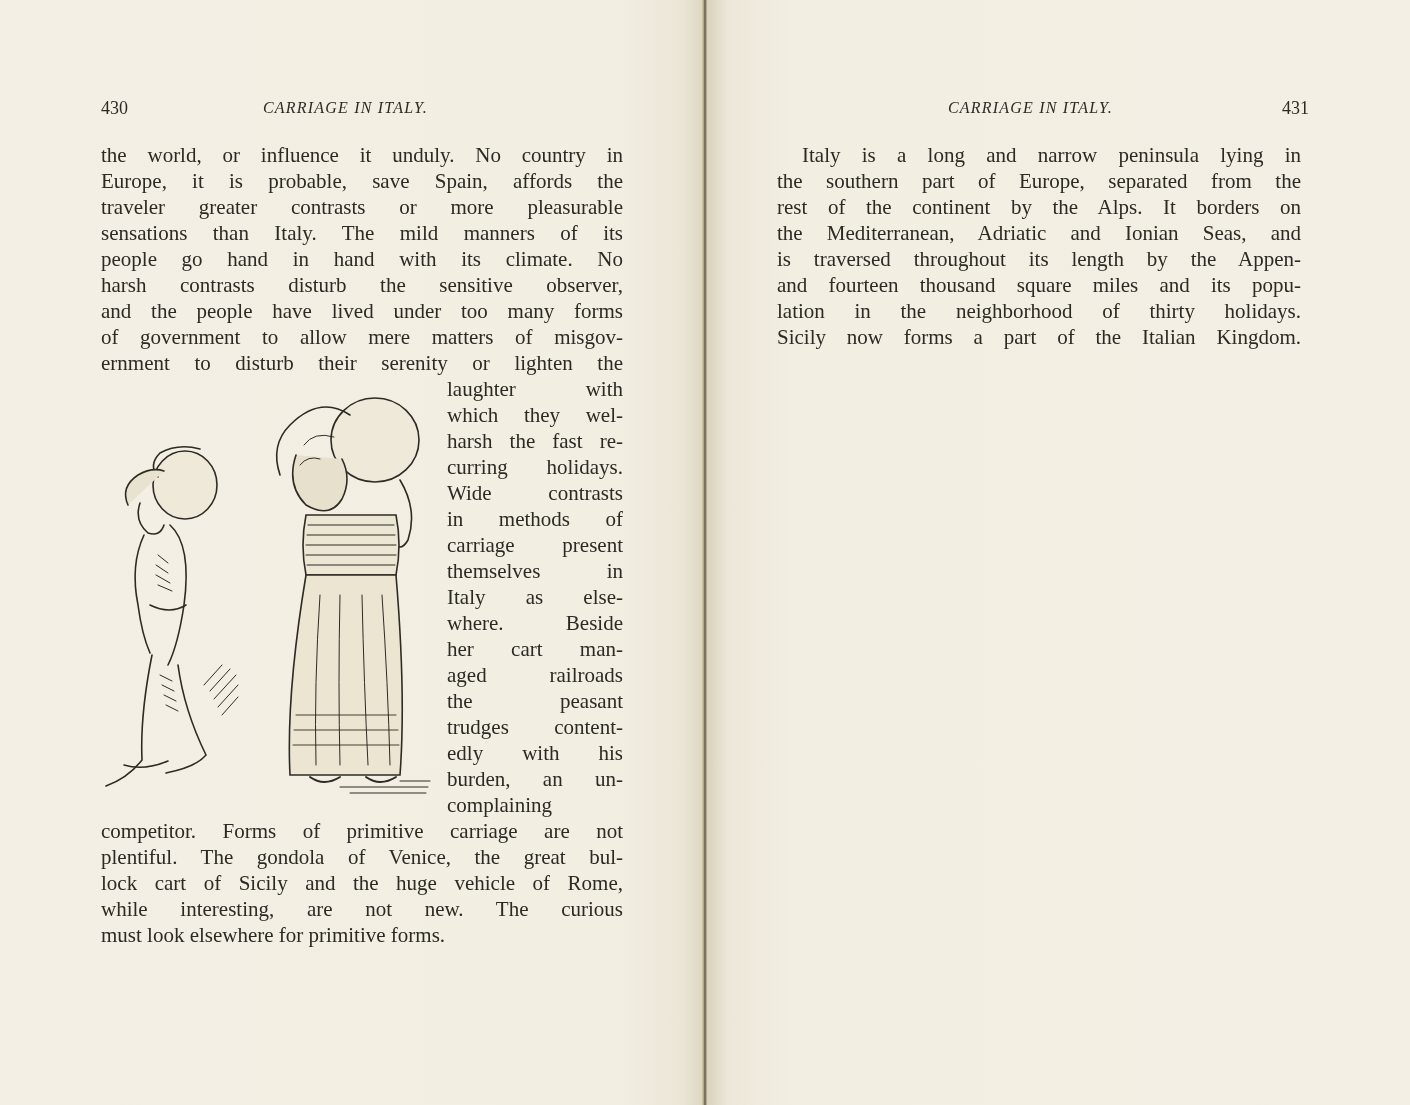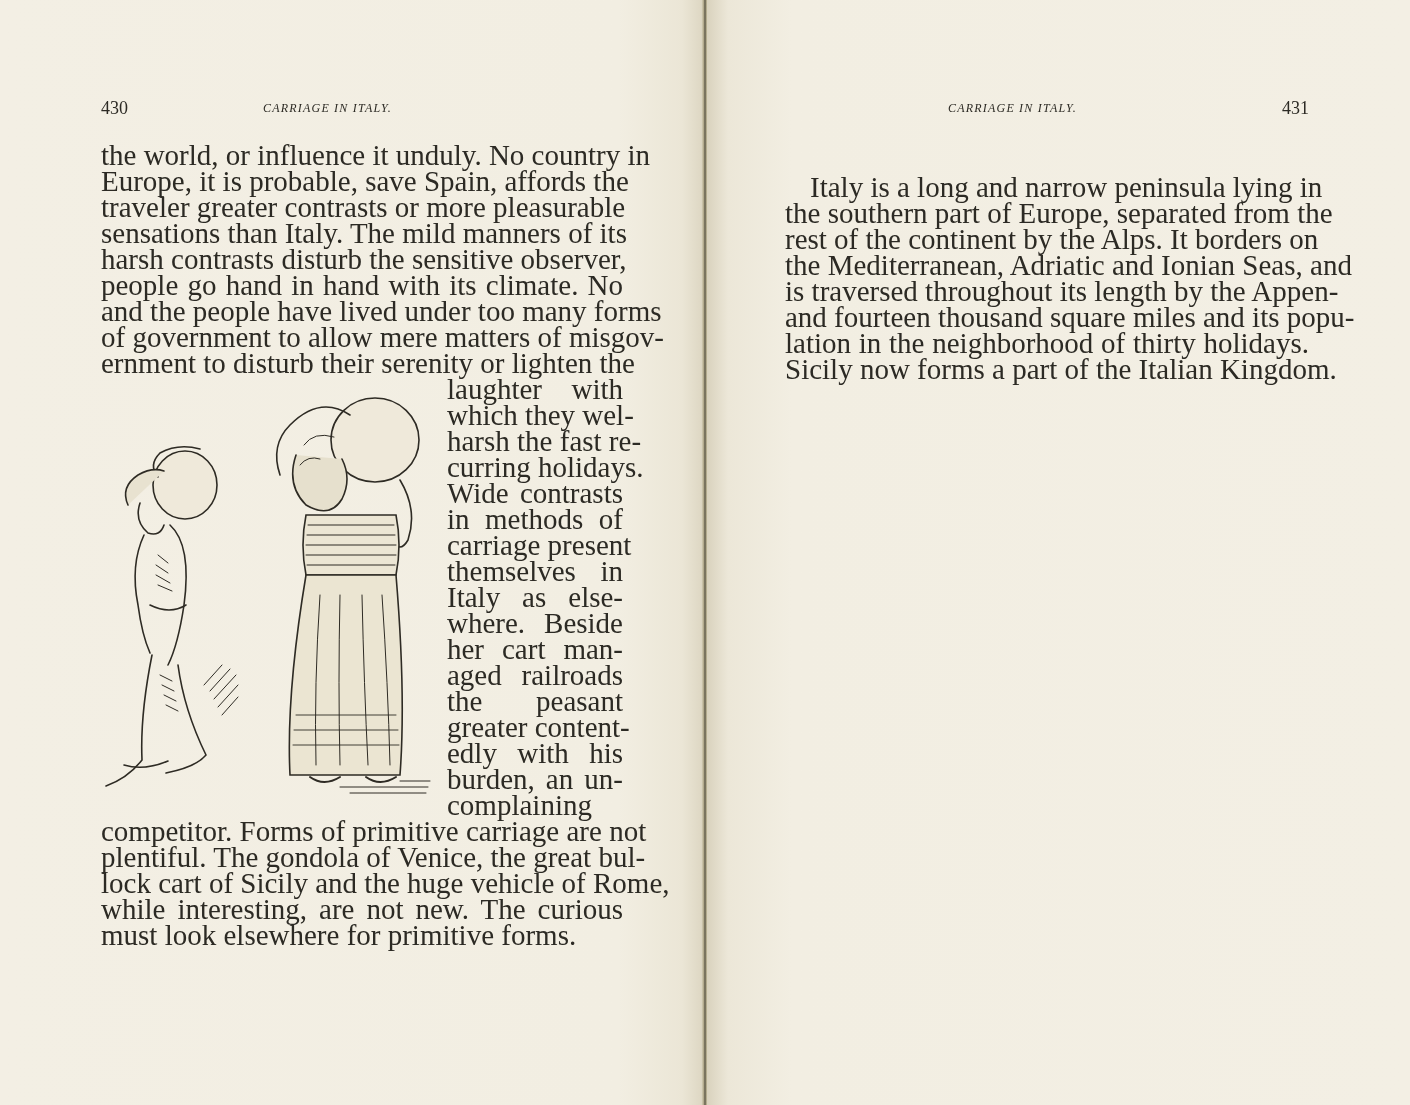--- a/index.html
+++ b/index.html
@@ -19,39 +19,39 @@
   .page.right { left: 707px; width: 703px;
     background: linear-gradient(to right, #d9d2bd 0%, #ece7d8 3%, #f2eee2 12%, #f3efe4 100%); }
   .gutter {
     position: absolute; left: 701px; top: 0; width: 8px; height: 1105px;
     background: linear-gradient(to right, #e5dfcd 0%, #b9b193 30%, #5e5947 50%, #b9b193 70%, #e5dfcd 100%);
   }
   .running-head {
     position: absolute; top: 96px; font-size: 18px; height: 24px; line-height: 24px;
   }
   .folio { position: absolute; font-size: 18px; top: 0; }
-  .title { position: absolute; font-style: italic; letter-spacing: 1.2px; font-size: 12px; top: 0; }
+  .title { position: absolute; font-style: italic; letter-spacing: 1.2px; font-size: 16px; top: 0; }
   .left .running-head { left: 101px; width: 522px; }
   .left .folio { left: 0; }
   .left .title { left: 162px; }
   .right .running-head { left: 78px; width: 524px; }
   .right .title { left: 163px; }
   .right .folio { right: 0; }
 
   .text {
-    position: absolute; font-size: 29px; line-height: 26px;
+    position: absolute; font-size: 21px; line-height: 26px;
     text-align: justify; text-align-last: justify;
   }
   .line { display: block; height: 26px; white-space: nowrap; text-align: justify; text-align-last: justify; }
   .line.last { text-align-last: left; }
   .left .text.full { left: 101px; width: 522px; }
   .left .text.top { top: 142px; }
   .left .text.narrow { left: 447px; width: 176px; top: 376px; }
   .left .text.bottom { top: 818px; }
-  .right .text.full { left: 78px; width: 524px; top: 142px; margin-top: 32px; }
+  .right .text.full { left: 70px; width: 524px; top: 142px; }
   .indent { padding-left: 25px; }
 
   .illustration {
     position: absolute; left: 100px; top: 385px; width: 340px; height: 425px;
   }
   .illustration svg { width: 100%; height: 100%; }
 </style>
 </head>
 <body>
 
@@ -61,22 +61,22 @@
     <div class="running-head">
       <span class="folio">430</span>
       <span class="title">CARRIAGE IN ITALY.</span>
     </div>
 
     <div class="text full top">
       <span class="line">the world, or influence it unduly.  No country in</span>
       <span class="line">Europe, it is probable, save Spain, affords the</span>
       <span class="line">traveler greater contrasts or more pleasurable</span>
       <span class="line">sensations than Italy.  The mild manners of its</span>
+      <span class="line">people go hand in hand with its climate.  No</span>
       <span class="line">harsh contrasts disturb the sensitive observer,</span>
-      <span class="line">people go hand in hand with its climate.  No</span>
       <span class="line">and the people have lived under too many forms</span>
       <span class="line">of government to allow mere matters of misgov-</span>
       <span class="line">ernment to disturb their serenity or lighten the</span>
     </div>
 
     <div class="illustration">
       <svg viewBox="0 0 340 425">
         <g fill="none" stroke="#2e2b24" stroke-width="1.6" stroke-linecap="round">
 
           <ellipse cx="85" cy="100" rx="32" ry="34" fill="#efe9da"></ellipse>
@@ -125,21 +125,21 @@
       <span class="line">curring holidays.</span>
       <span class="line">Wide contrasts</span>
       <span class="line">in methods of</span>
       <span class="line">carriage present</span>
       <span class="line">themselves in</span>
       <span class="line">Italy as else-</span>
       <span class="line">where. Beside</span>
       <span class="line">her cart man-</span>
       <span class="line">aged railroads</span>
       <span class="line">the peasant</span>
-      <span class="line">greater content-</span>
+      <span class="line">trudges content-</span>
       <span class="line">edly with his</span>
       <span class="line">burden, an un-</span>
       <span class="line">complaining</span>
     </div>
 
     <div class="text full bottom">
       <span class="line">competitor.  Forms of primitive carriage are not</span>
       <span class="line">plentiful.  The gondola of Venice, the great bul-</span>
       <span class="line">lock cart of Sicily and the huge vehicle of Rome,</span>
       <span class="line">while interesting, are not new.  The curious</span>

